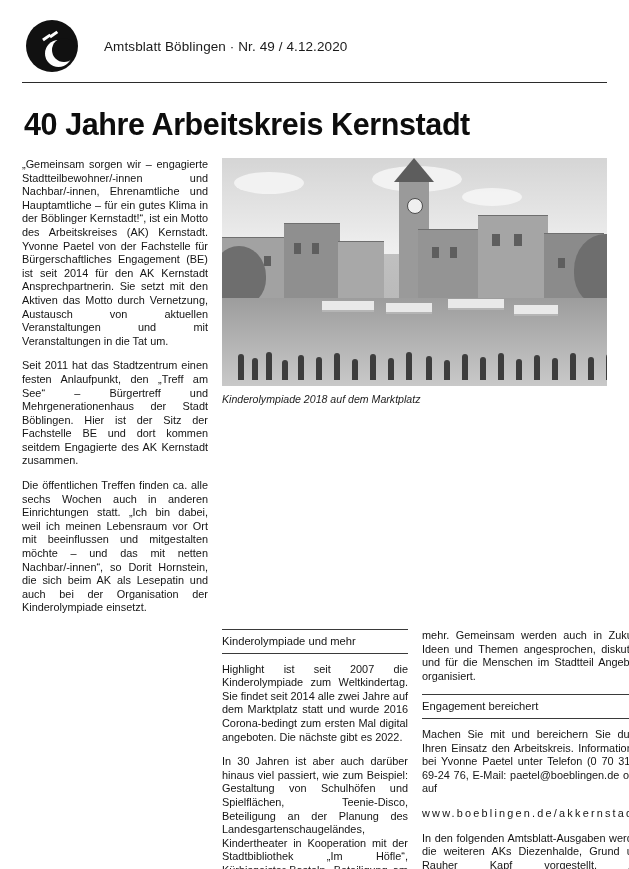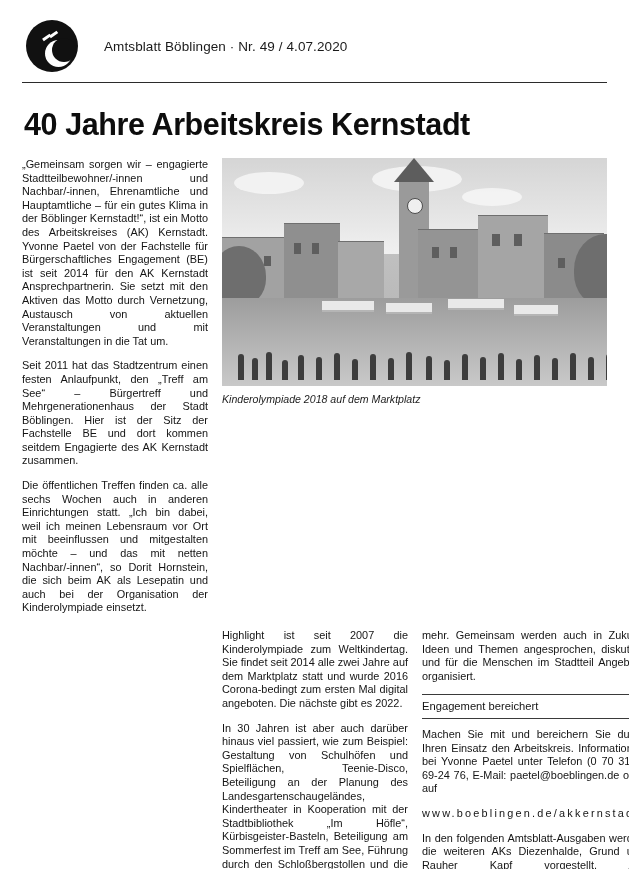--- a/index.html
+++ b/index.html
@@ -236,21 +236,21 @@
 
 <div class="page">
 
   <div class="masthead">
     <div class="logo">
       <div class="moon"></div>
       <div class="moon2"></div>
       <div class="spark"></div>
       <div class="spark2"></div>
     </div>
-    <div class="masthead-text">Amtsblatt Böblingen · Nr. 49 / 4.07.2020</div>
+    <div class="masthead-text">Amtsblatt Böblingen · Nr. 49 / 4.12.2020</div>
   </div>
 
   <h1 class="headline">40 Jahre Arbeitskreis Kernstadt</h1>
 
   <div class="top-wrap">
 
     <div class="col col-left">
       <p class="lead">„Gemeinsam sorgen wir – engagierte Stadtteilbewohner/-innen und Nachbar/-innen, Ehrenamtliche und Hauptamtliche – für ein gutes Klima in der Böblinger Kernstadt!“, ist ein Motto des Arbeitskreises (AK) Kernstadt. Yvonne Paetel von der Fachstelle für Bürgerschaftliches Engagement (BE) ist seit 2014 für den AK Kernstadt Ansprechpartnerin. Sie setzt mit den Aktiven das Motto durch Vernetzung, Austausch von aktuellen Veranstaltungen und mit Veranstaltungen in die Tat um.</p>
       <p>Seit 2011 hat das Stadtzentrum einen festen Anlaufpunkt, den „Treff am See“ – Bürgertreff und Mehrgenerationenhaus der Stadt Böblingen. Hier ist der Sitz der Fachstelle BE und dort kommen seitdem Engagierte des AK Kernstadt zusammen.</p>
       <p>Die öffentlichen Treffen finden ca. alle sechs Wochen auch in anderen Einrichtungen statt. „Ich bin dabei, weil ich meinen Lebensraum vor Ort mit beeinflussen und mitgestalten möchte – und das mit netten Nachbar/-innen“, so Dorit Hornstein, die sich beim AK als Lesepatin und auch bei der Organisation der Kinderolympiade einsetzt.</p>
@@ -322,20 +322,21 @@
     </div>
   </div>
 
   <div class="bottom-wrap">
 
     <div class="col col-b">
       
     </div>
 
     <div class="col col-b">
+      <div class="subhead">Kinderolympiade und mehr</div>
       <p>Highlight ist seit 2007 die Kinderolympiade zum Weltkindertag. Sie findet seit 2014 alle zwei Jahre auf dem Marktplatz statt und wurde 2016 Corona-bedingt zum ersten Mal digital angeboten. Die nächste gibt es 2022.</p>
       <p>In 30 Jahren ist aber auch darüber hinaus viel passiert, wie zum Beispiel: Gestaltung von Schulhöfen und Spielflächen, Teenie-Disco, Beteiligung an der Planung des Landesgartenschaugeländes, Kindertheater in Kooperation mit der Stadtbibliothek „Im Höfle“, Kürbisgeister-Basteln, Beteiligung am Sommerfest im Treff am See, Führung durch den Schloßbergstollen und die Kongresshalle, Kochangebote, Tierworkshops und</p>
     </div>
 
     <div class="col col-b last">
       <p>mehr. Gemeinsam werden auch in Zukunft Ideen und Themen angesprochen, diskutiert und für die Menschen im Stadtteil Angebote organisiert.</p>
       <div class="subhead">Engagement bereichert</div>
       <p>Machen Sie mit und bereichern Sie durch Ihren Einsatz den Arbeitskreis. Informationen bei Yvonne Paetel unter Telefon (0 70 31) 6 69-24 76, E-Mail: paetel@boeblingen.de oder auf</p>
       <p class="wide-space">www.boeblingen.de/akkernstadt.</p>
       <p>In den folgenden Amtsblatt-Ausgaben werden die weiteren AKs Diezenhalde, Grund und Rauher Kapf vorgestellt. Auf www.boeblingen.de/stadtteilarbeitskreise finden Sie weitere Informationen.</p>

